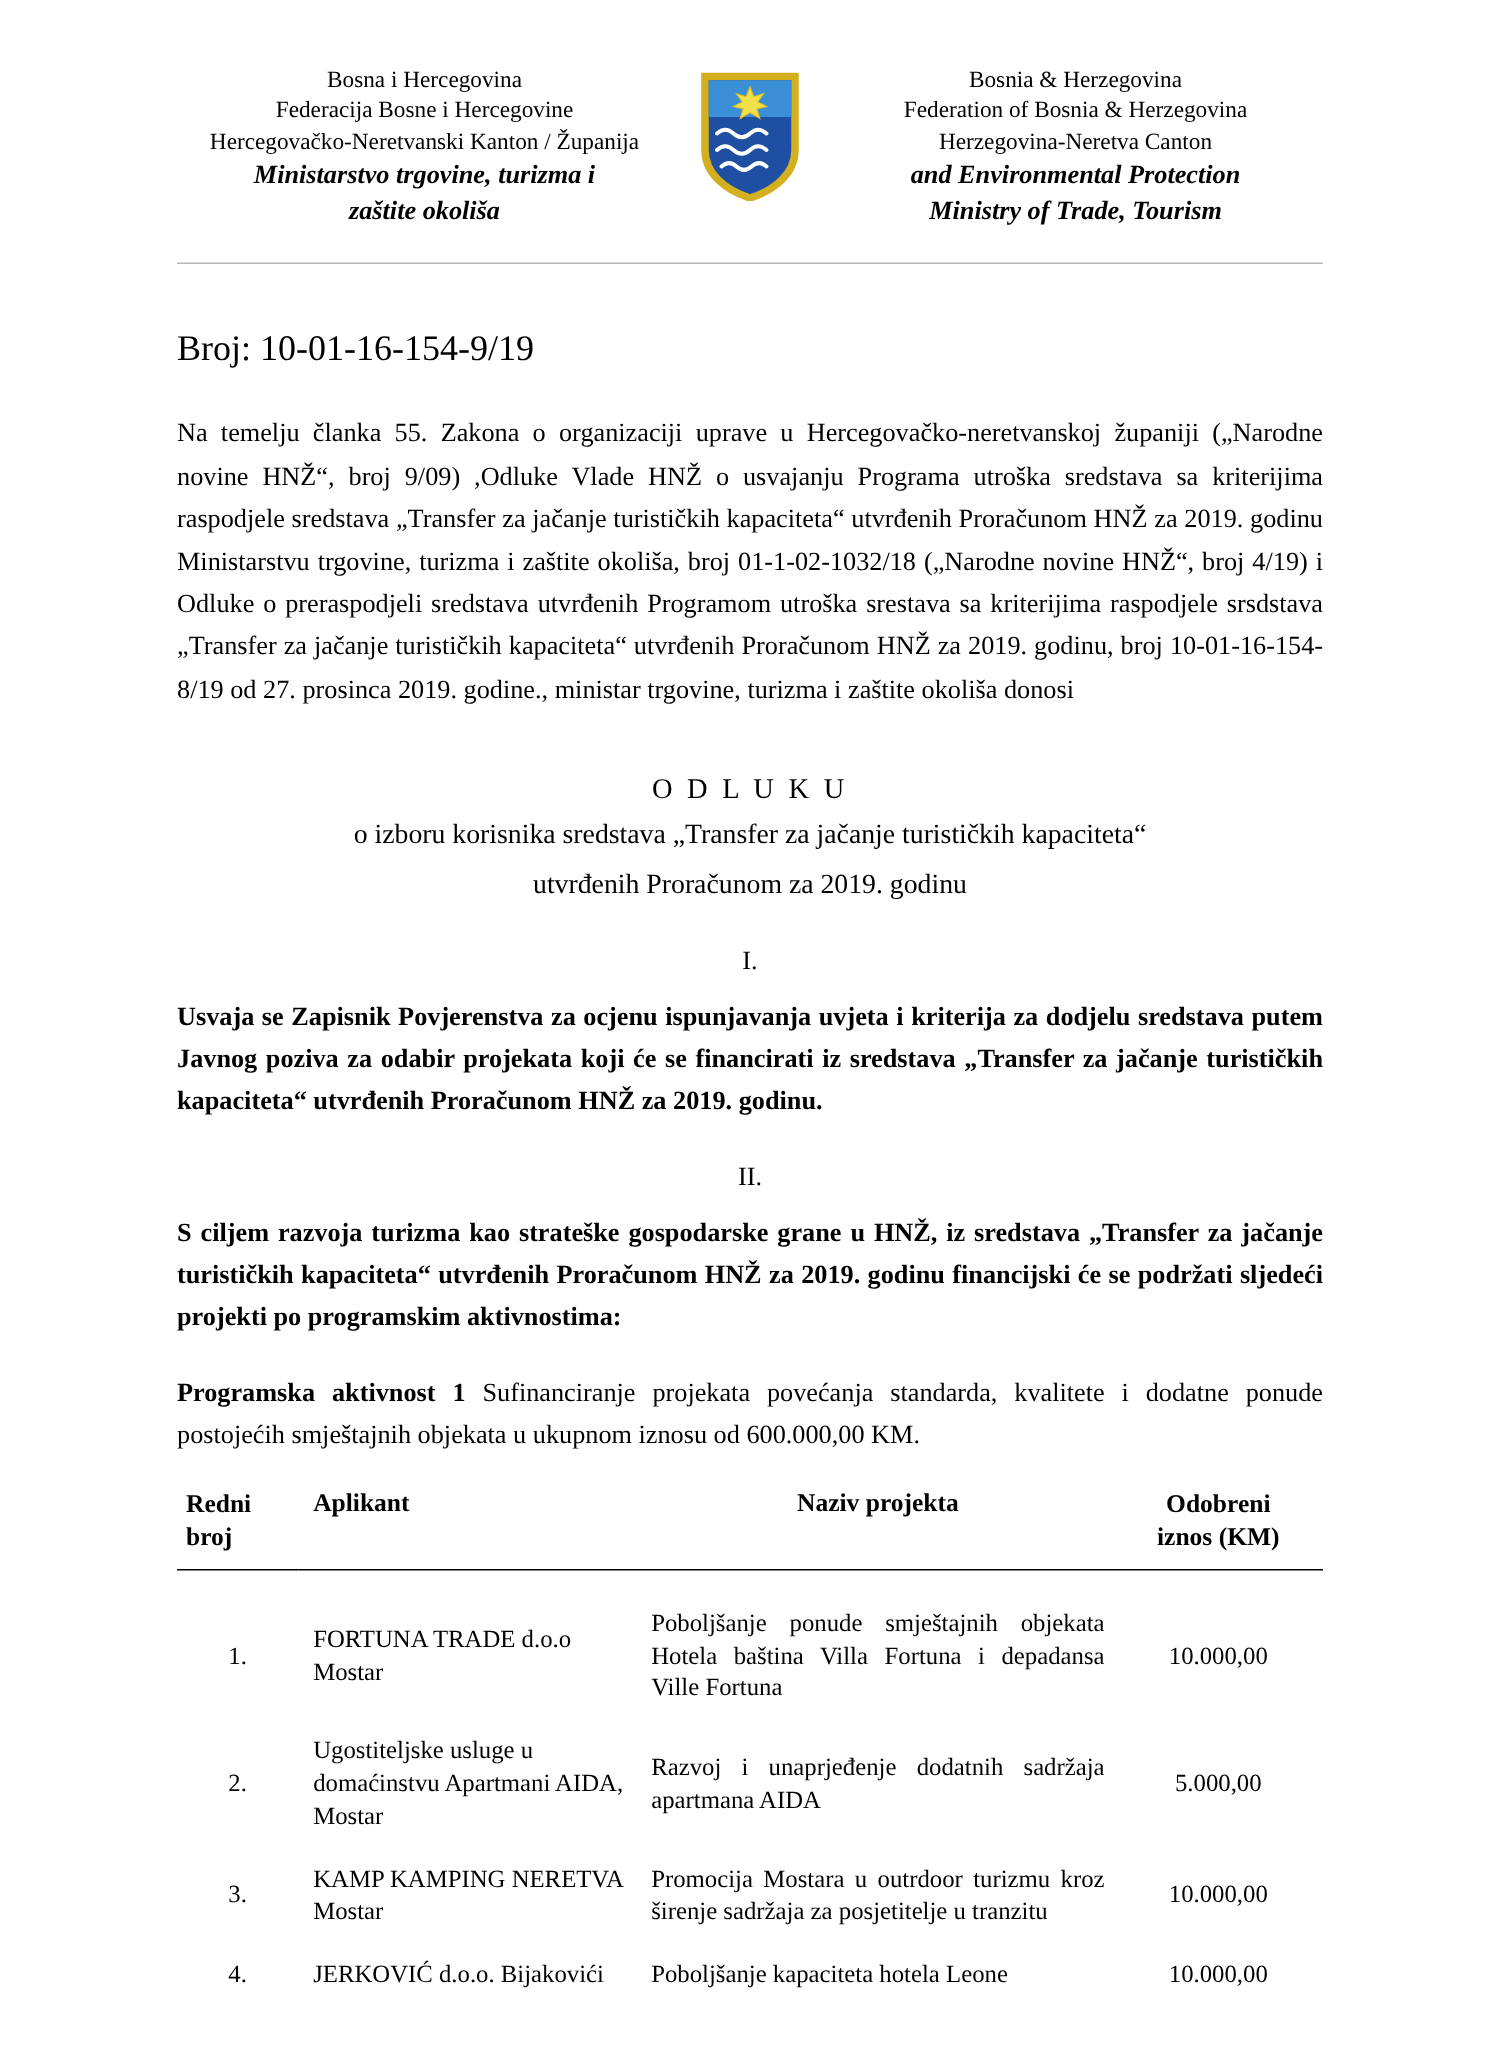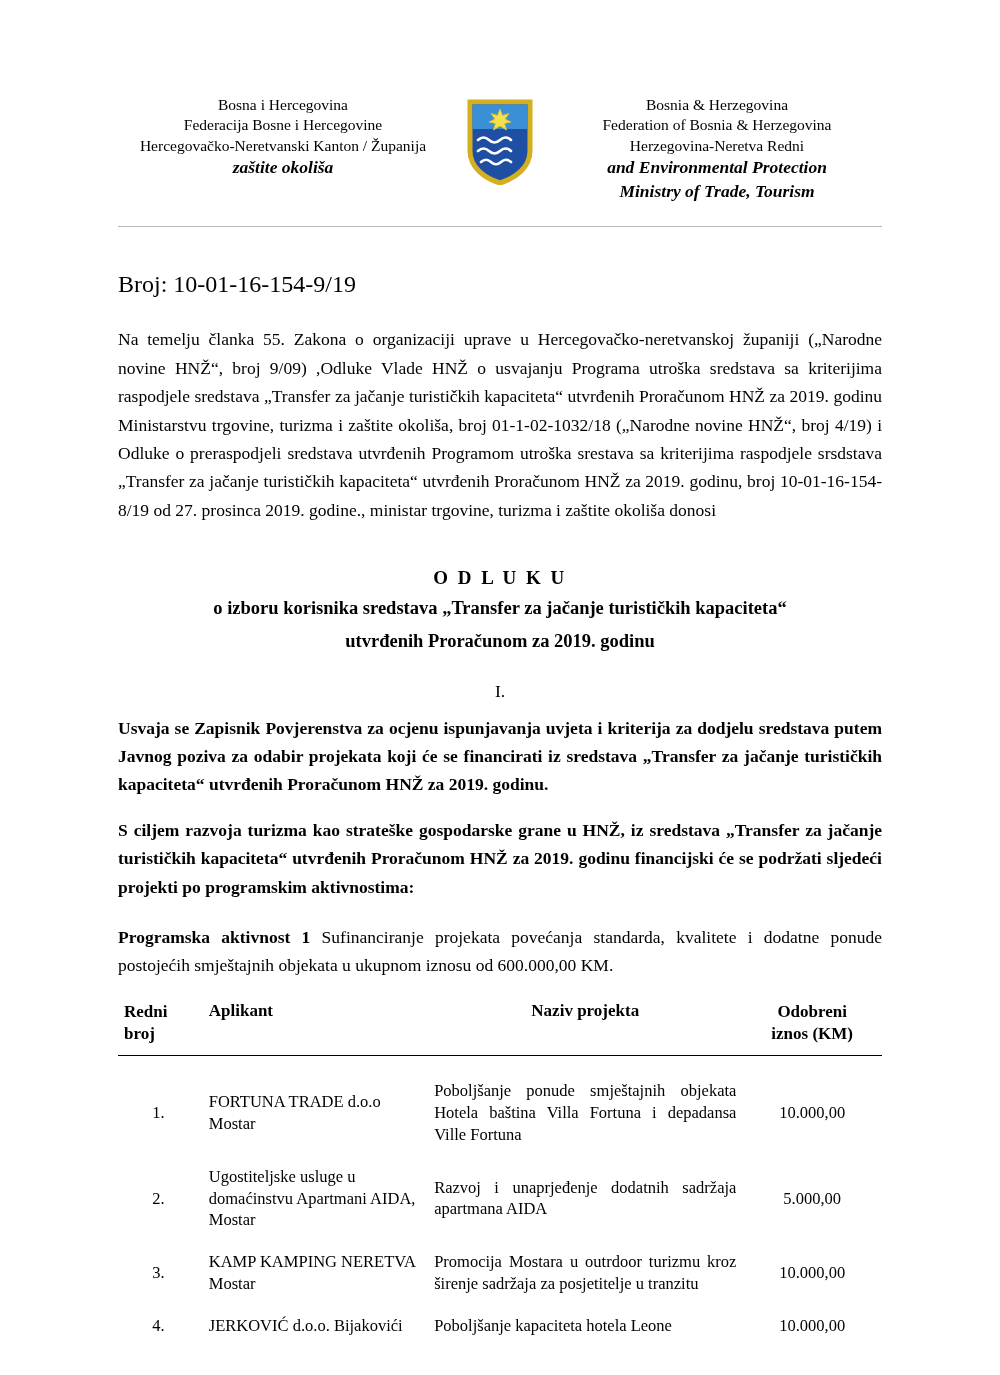--- a/index.html
+++ b/index.html
@@ -20,21 +20,21 @@
     width: 1000px;
     height: 1375px;
     box-sizing: border-box;
     padding: 0 118px;
   }
   
   .letterhead {
     display: flex;
     align-items: flex-start;
     justify-content: space-between;
-    padding-top: 95px;
+    padding-top: 44px;
   }
   .lh-block {
     width: 330px;
     text-align: center;
     line-height: 1.32;
     font-size: 15.5px;
   }
   .lh-block .line {
     display: block;
   }
@@ -71,21 +71,21 @@
   .meta .line { display: block; }
   .para {
     margin-top: 22px;
     font-size: 17.5px;
     line-height: 1.62;
     text-align: justify;
   }
   .title-block {
     margin-top: 43px;
     text-align: center;
-    font-weight: bold;
+    font-weight: normal;
   }
   .title-main {
     font-size: 19px;
     letter-spacing: 2.5px;
   }
   .title-sub {
     font-size: 18.5px;
     line-height: 1.45;
     margin-top: 6px;
   }
@@ -142,20 +142,21 @@
 <body>
 
 <div class="page">
 
   <div class="letterhead">
 
     <div class="lh-block lh-left">
       <span class="line">Bosna i Hercegovina</span>
       <span class="line">Federacija Bosne i Hercegovine</span>
       <span class="line">Hercegovačko-Neretvanski Kanton / Županija</span>
+      <span class="line strong">Ministarstvo trgovine, turizma i</span>
       <span class="line strong">zaštite okoliša</span>
     </div>
 
     <div class="crest-wrap">
       <svg class="crest" viewBox="0 0 66 86">
         <path d="M3 3 H63 V52 C63 68 49 79 33 84 C17 79 3 68 3 52 Z" fill="#1f4fa3" stroke="#d4af1f" stroke-width="5"></path>
         <path d="M5.5 5.5 H60.5 V30 H5.5 Z" fill="#3b8fd6"></path>
         <g fill="#f2e14c" stroke="#e8c41c" stroke-width="0.8">
           <polygon points="33,10 35.5,16.5 42,14.5 38,20 44,23 37.5,24.5 39.5,31 33,27 26.5,31 28.5,24.5 22,23 28,20 24,14.5 30.5,16.5"></polygon>
         </g>
@@ -163,21 +164,21 @@
           <path d="M11 41 q5.5 -5 11 0 q5.5 5 11 0 q5.5 -5 11 0"></path>
           <path d="M11 52 q5.5 -5 11 0 q5.5 5 11 0 q5.5 -5 11 0"></path>
           <path d="M14 63 q5 -4.5 10 0 q5 4.5 10 0 q5 -4.5 10 0"></path>
         </g>
       </svg>
     </div>
 
     <div class="lh-block lh-right">
       <span class="line">Bosnia &amp; Herzegovina</span>
       <span class="line">Federation of Bosnia &amp; Herzegovina</span>
-      <span class="line">Herzegovina-Neretva Redni</span>
+      <span class="line">Herzegovina-Neretva Canton</span>
       <span class="line strong">and  Environmental Protection</span>
       <span class="line strong">Ministry of  Trade, Tourism</span>
     </div>
   </div>
 
   <hr class="rule">
 
   <div class="meta">
     <span class="line">Broj: 10-01-16-154-9/19</span>
   </div>
@@ -186,20 +187,21 @@
 
   <div class="title-block">
     <div class="title-main">O D L U K U</div>
     <div class="title-sub">o izboru korisnika sredstava „Transfer za jačanje turističkih kapaciteta“</div>
     <div class="title-sub">utvrđenih Proračunom za 2019. godinu</div>
   </div>
 
   <div class="section-num">I.</div>
   <p class="para-tight">Usvaja se Zapisnik Povjerenstva za ocjenu ispunjavanja uvjeta i kriterija za dodjelu sredstava putem Javnog poziva za odabir projekata koji će se financirati iz sredstava „Transfer za jačanje turističkih kapaciteta“ utvrđenih Proračunom HNŽ za 2019.  godinu.</p>
 
+  <div class="section-num">II.</div>
   <p class="para-tight">S ciljem razvoja turizma kao strateške gospodarske grane u HNŽ, iz sredstava „Transfer za jačanje turističkih kapaciteta“ utvrđenih Proračunom HNŽ za 2019.   godinu financijski će se podržati sljedeći projekti po programskim aktivnostima:</p>
 
   <p class="para-act"><b>Programska aktivnost 1</b><span> Sufinanciranje projekata povećanja standarda, kvalitete i dodatne ponude postojećih  smještajnih  objekata  u ukupnom iznosu od  600.000,00 KM.</span></p>
 
   <table class="grants">
     <thead>
       <tr>
         <th class="c-rb">
           <span>Redni</span><br>
           <span>broj</span>

